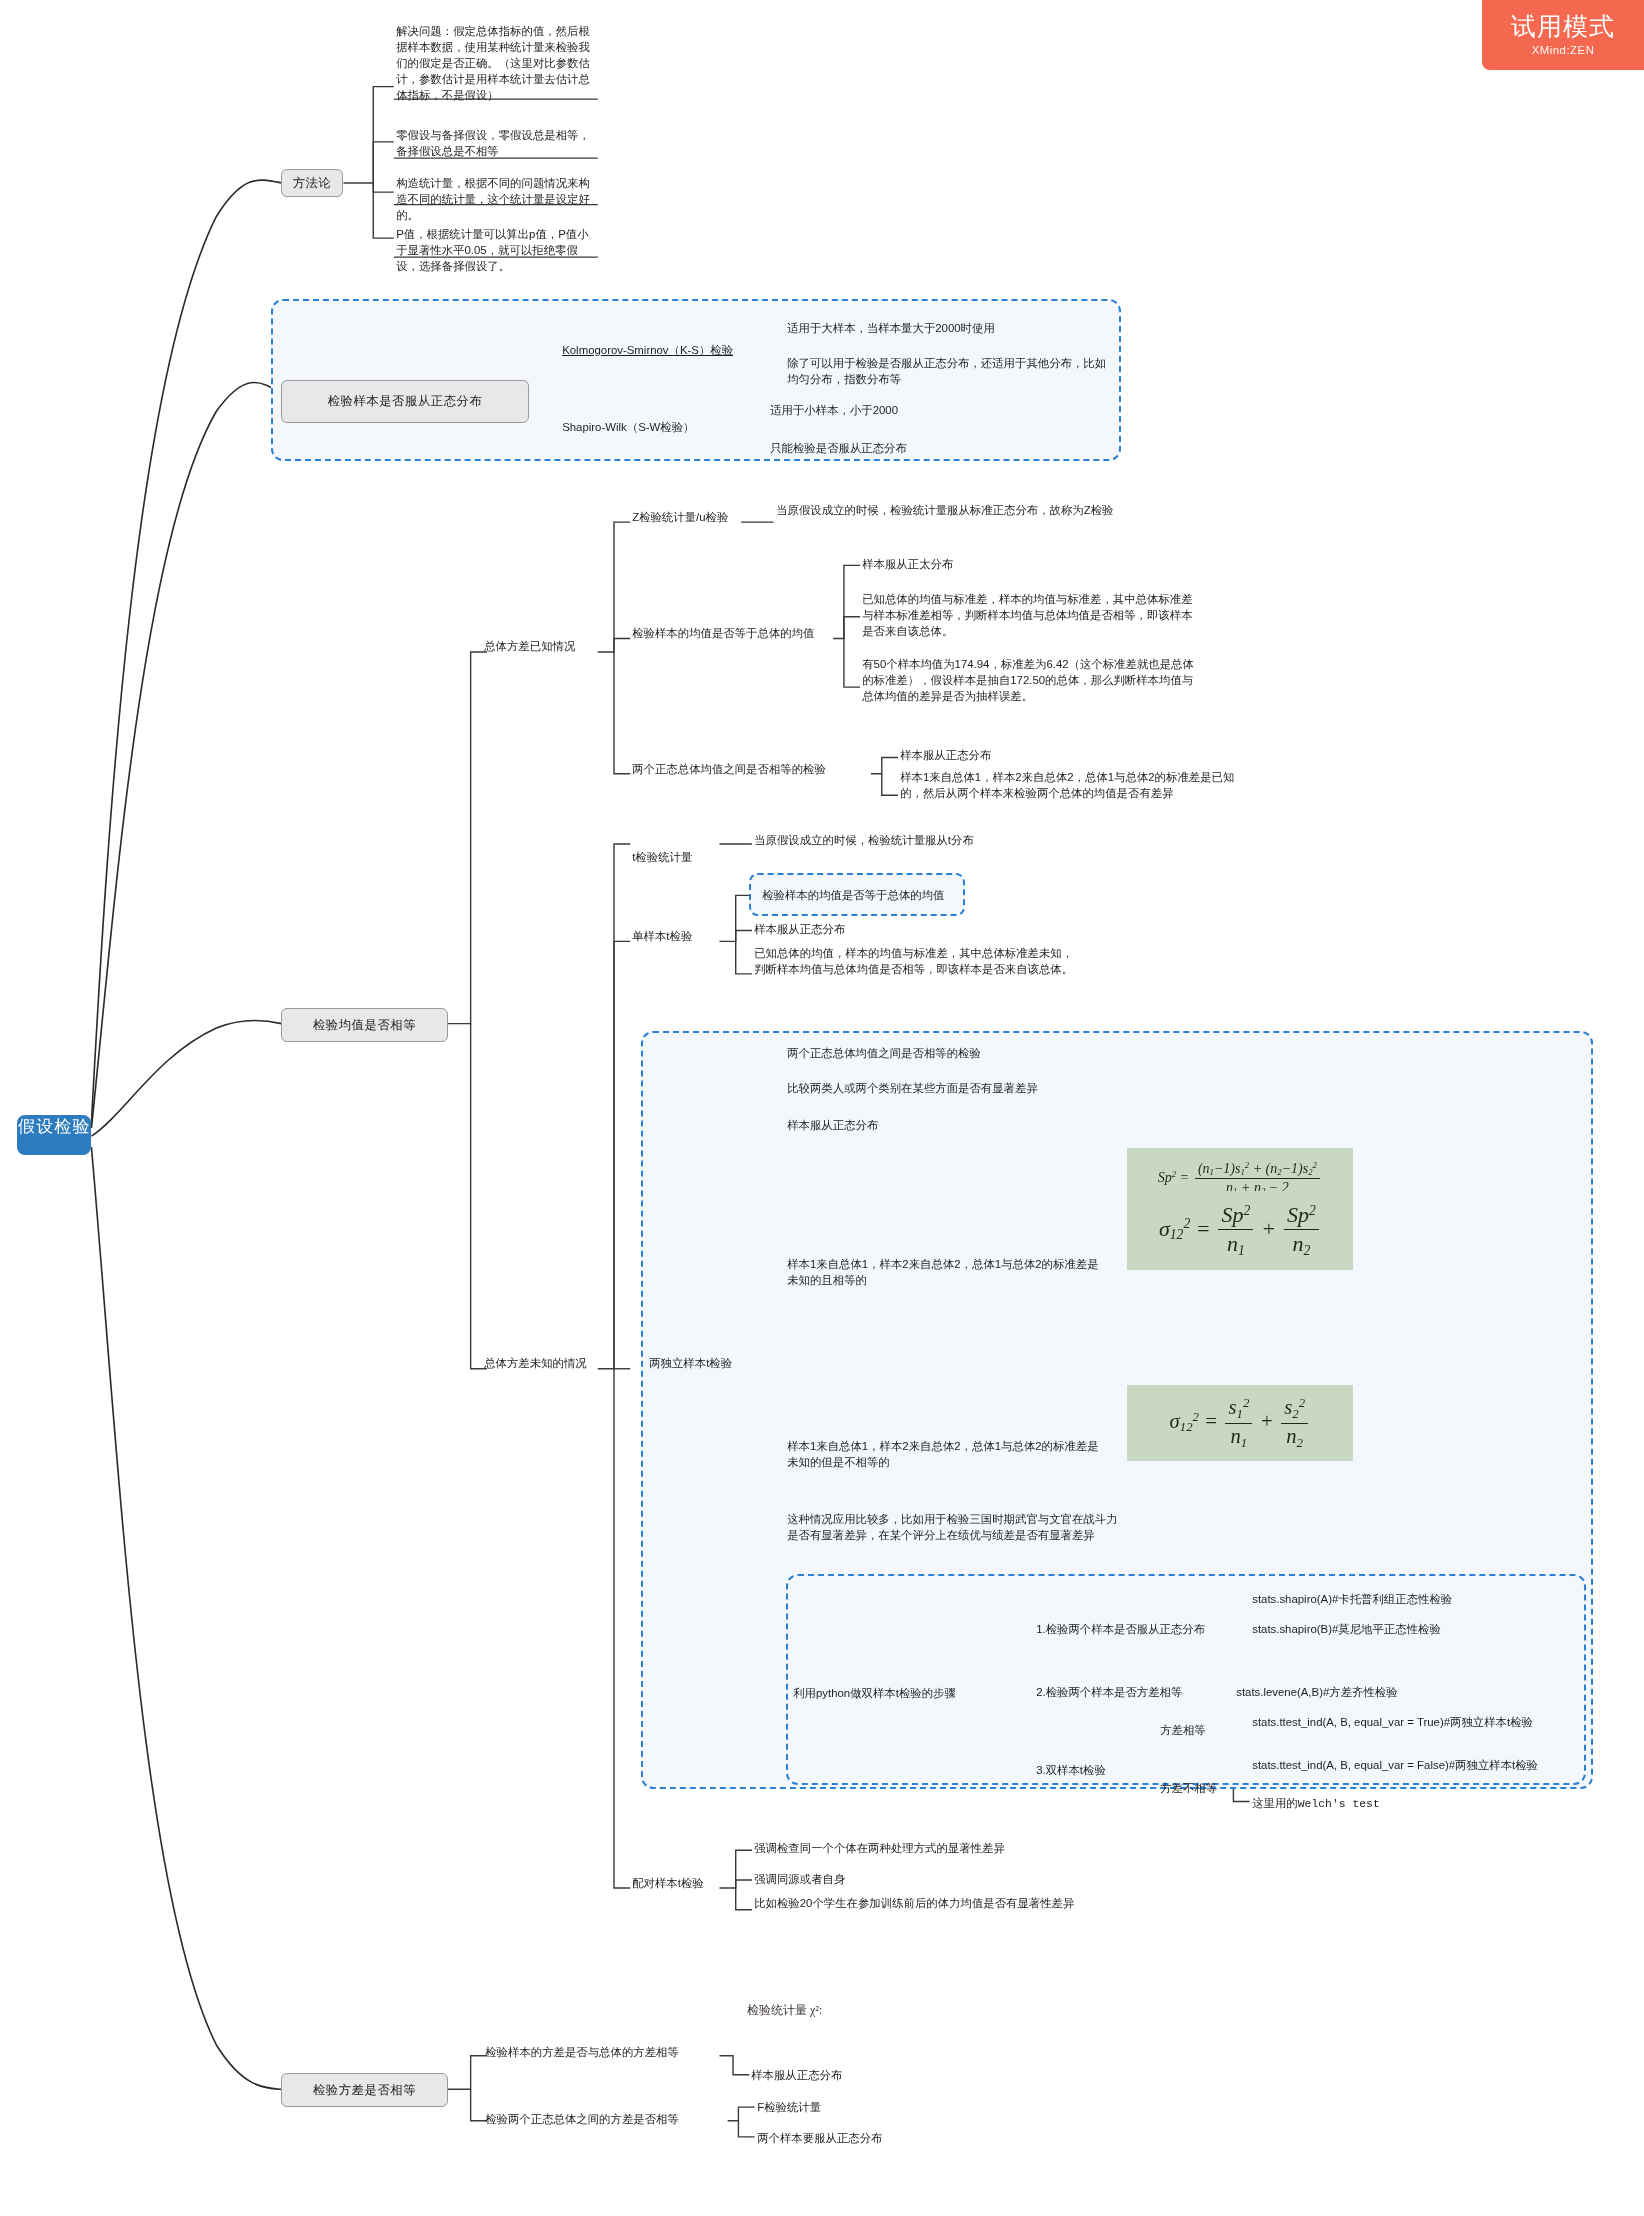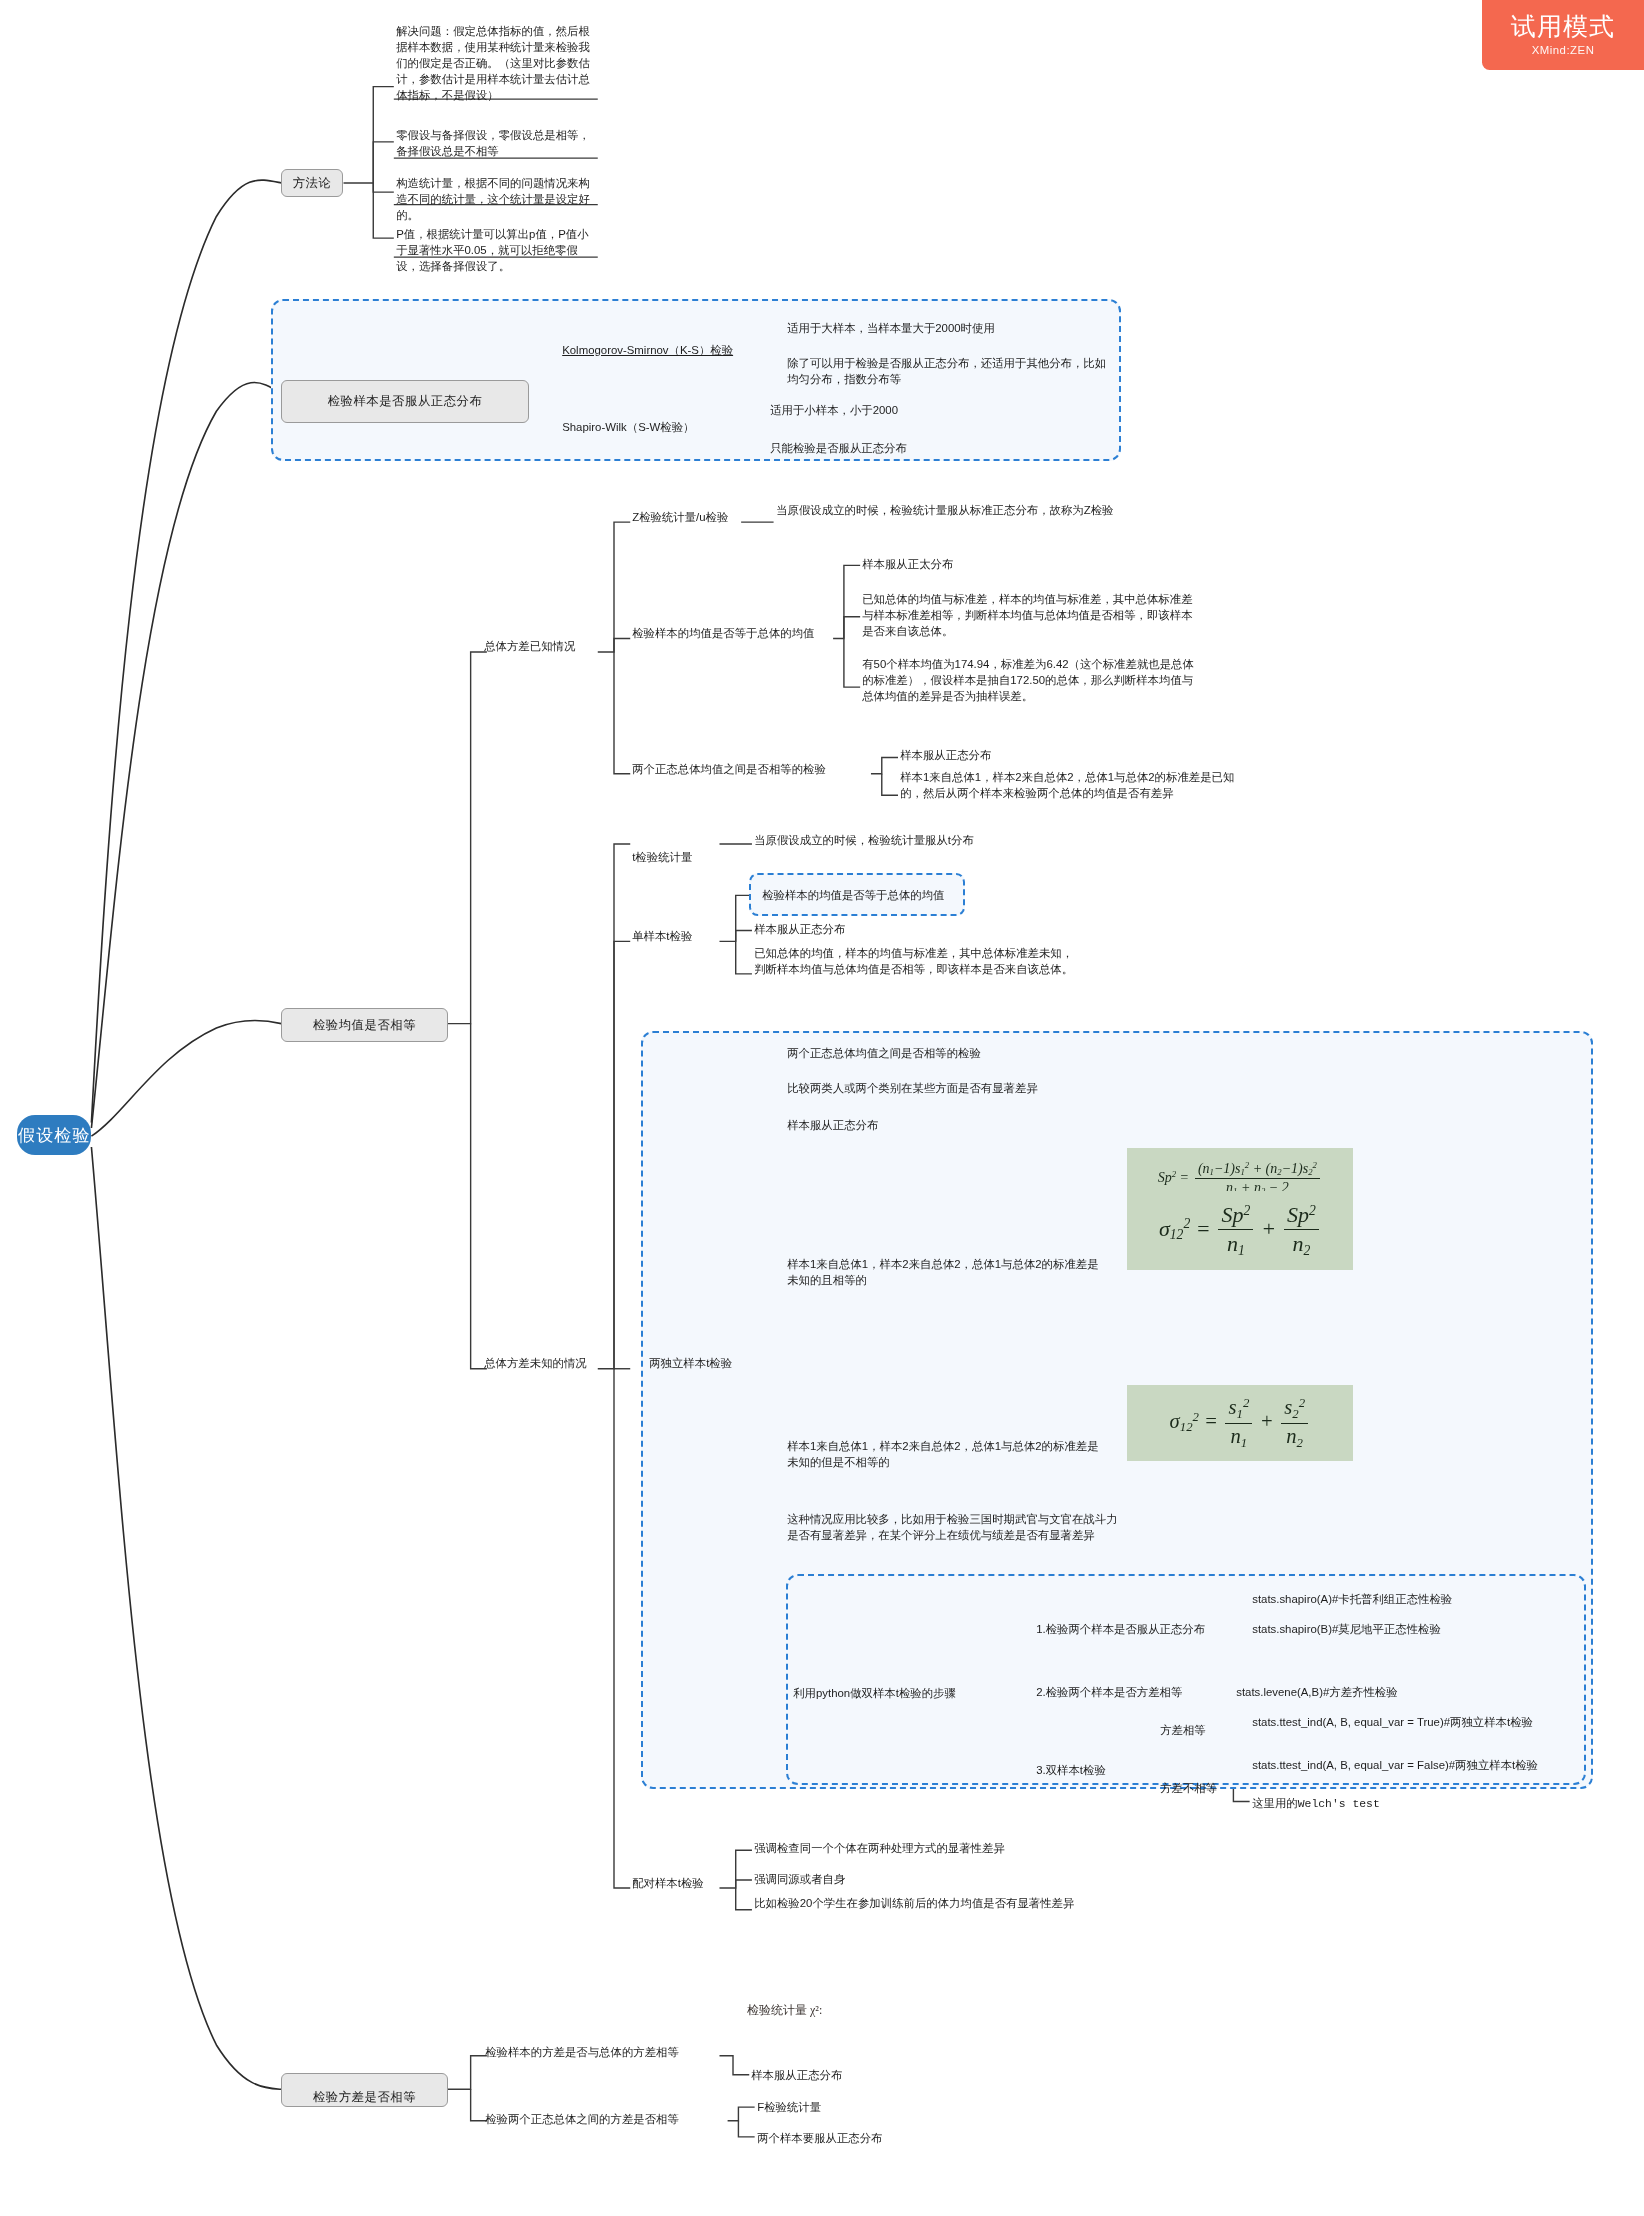--- a/index.html
+++ b/index.html
@@ -25,22 +25,22 @@
   .node{position:absolute;box-sizing:border-box;}
   .plain{
     font-size:11.4px;line-height:1.42;color:#1d1d1d;
     padding:1.1px 2.2px;white-space:normal;
   }
   .plain.nowrap{white-space:nowrap;}
 
   
   #root-node{
     position:absolute;left:17.3px;top:1115px;width:74px;height:40px;
-    background:#2E7CC0;border-radius:18px;color:#fff;
-    display:flex;align-items:center;justify-content:center;
+    background:#2E7CC0;border-radius:8px;color:#fff;
+    display:flex;align-items:flex-start;justify-content:center;
     font-size:17px;letter-spacing:1.1px;
   }
   
   .branch{
     position:absolute;background:#E8E8E8;border:0.5px solid #9a9a9a;border-radius:6px;
     display:flex;align-items:center;justify-content:center;
     font-size:12.4px;color:#1d1d1d;letter-spacing:0.5px;box-sizing:border-box;
   }
   
   .group{
@@ -296,21 +296,21 @@
 <div class="node plain" style="left:1250px;top:1756px;width:308px;">stats.ttest_ind(A, B, equal_var = False)#两独立样本t检验</div>
 <div class="node plain nowrap" style="left:1250px;top:1795px;font-family:Liberation Mono, monospace;">这里用的Welch's test</div>
 
 <div class="node plain nowrap" style="left:630px;top:1874px;">配对样本t检验</div>
 <div class="node plain nowrap" style="left:752px;top:1839px;">强调检查同一个个体在两种处理方式的显著性差异</div>
 <div class="node plain nowrap" style="left:752px;top:1870px;">强调同源或者自身</div>
 <div class="node plain" style="left:752px;top:1894px;width:325px;">比如检验20个学生在参加训练前后的体力均值是否有显著性差异</div>
 
 <div class="chi" style="left:747px;top:2002px;">检验统计量 χ²:</div>
 
-<div class="branch" style="left:281px;top:2073px;width:167px;height:34px;align-items:flex-end;">
+<div class="branch" style="left:281px;top:2073px;width:167px;height:34px;">
   <span>检验方差是否相等</span>
 </div>
 
 <div class="node plain nowrap" style="left:483px;top:2043px;">检验样本的方差是否与总体的方差相等</div>
 <div class="node plain nowrap" style="left:749px;top:2066px;">样本服从正态分布</div>
 
 <div class="node plain nowrap" style="left:483px;top:2110px;">检验两个正态总体之间的方差是否相等</div>
 <div class="node plain nowrap" style="left:755px;top:2098px;">F检验统计量</div>
 <div class="node plain nowrap" style="left:755px;top:2129px;">两个样本要服从正态分布</div>
 

